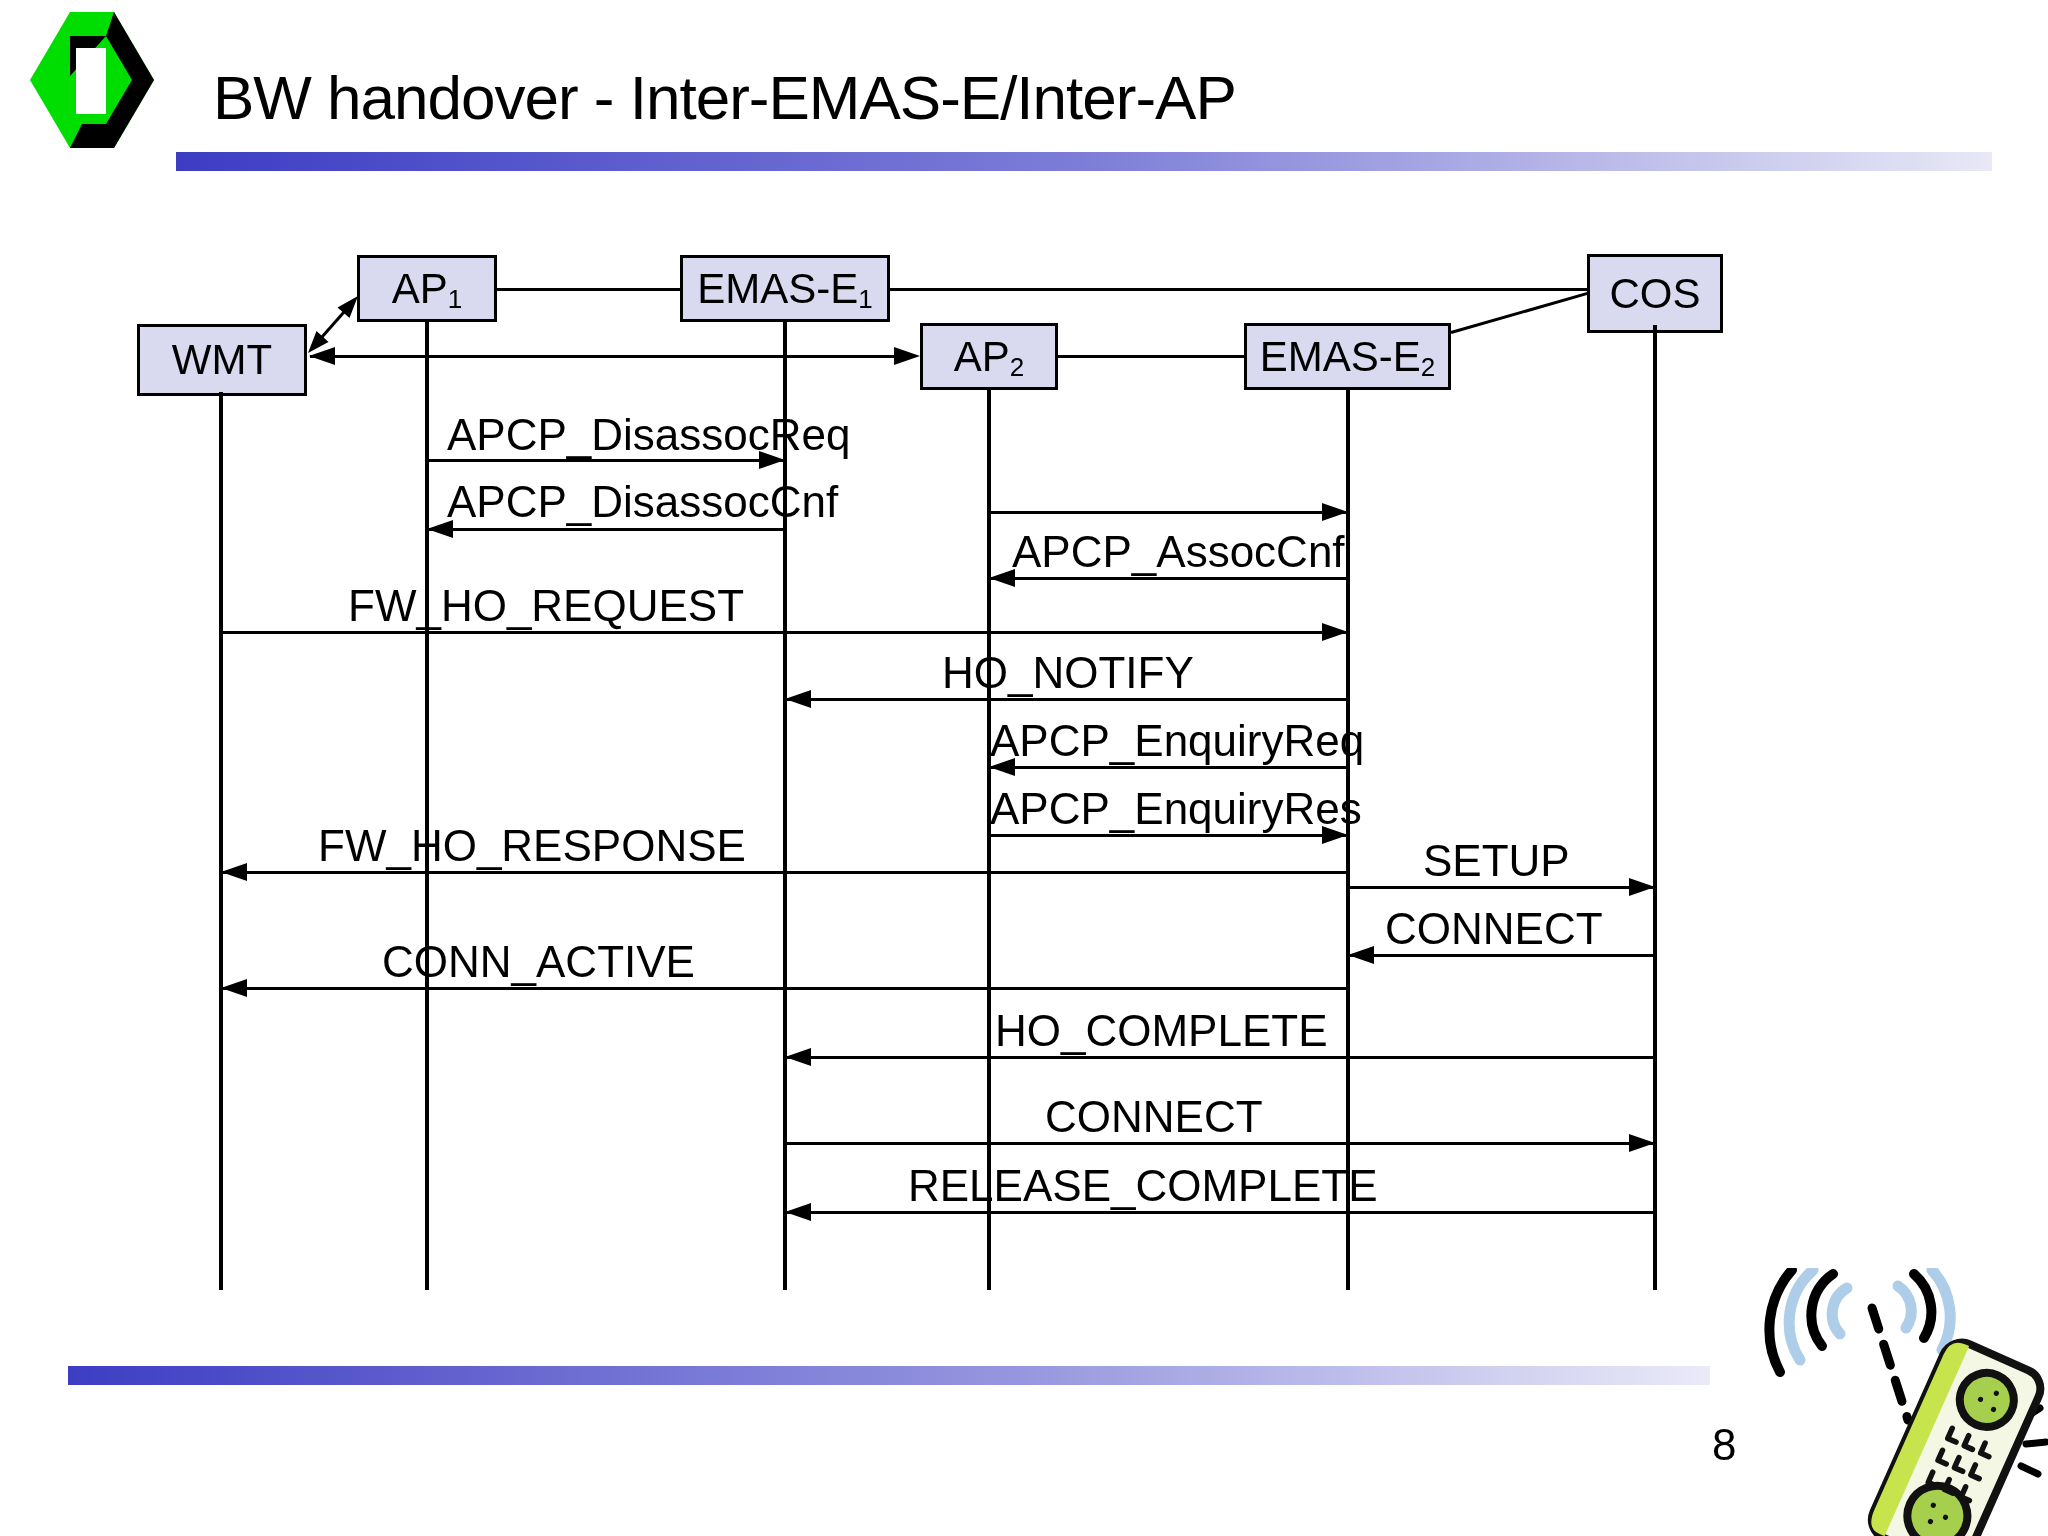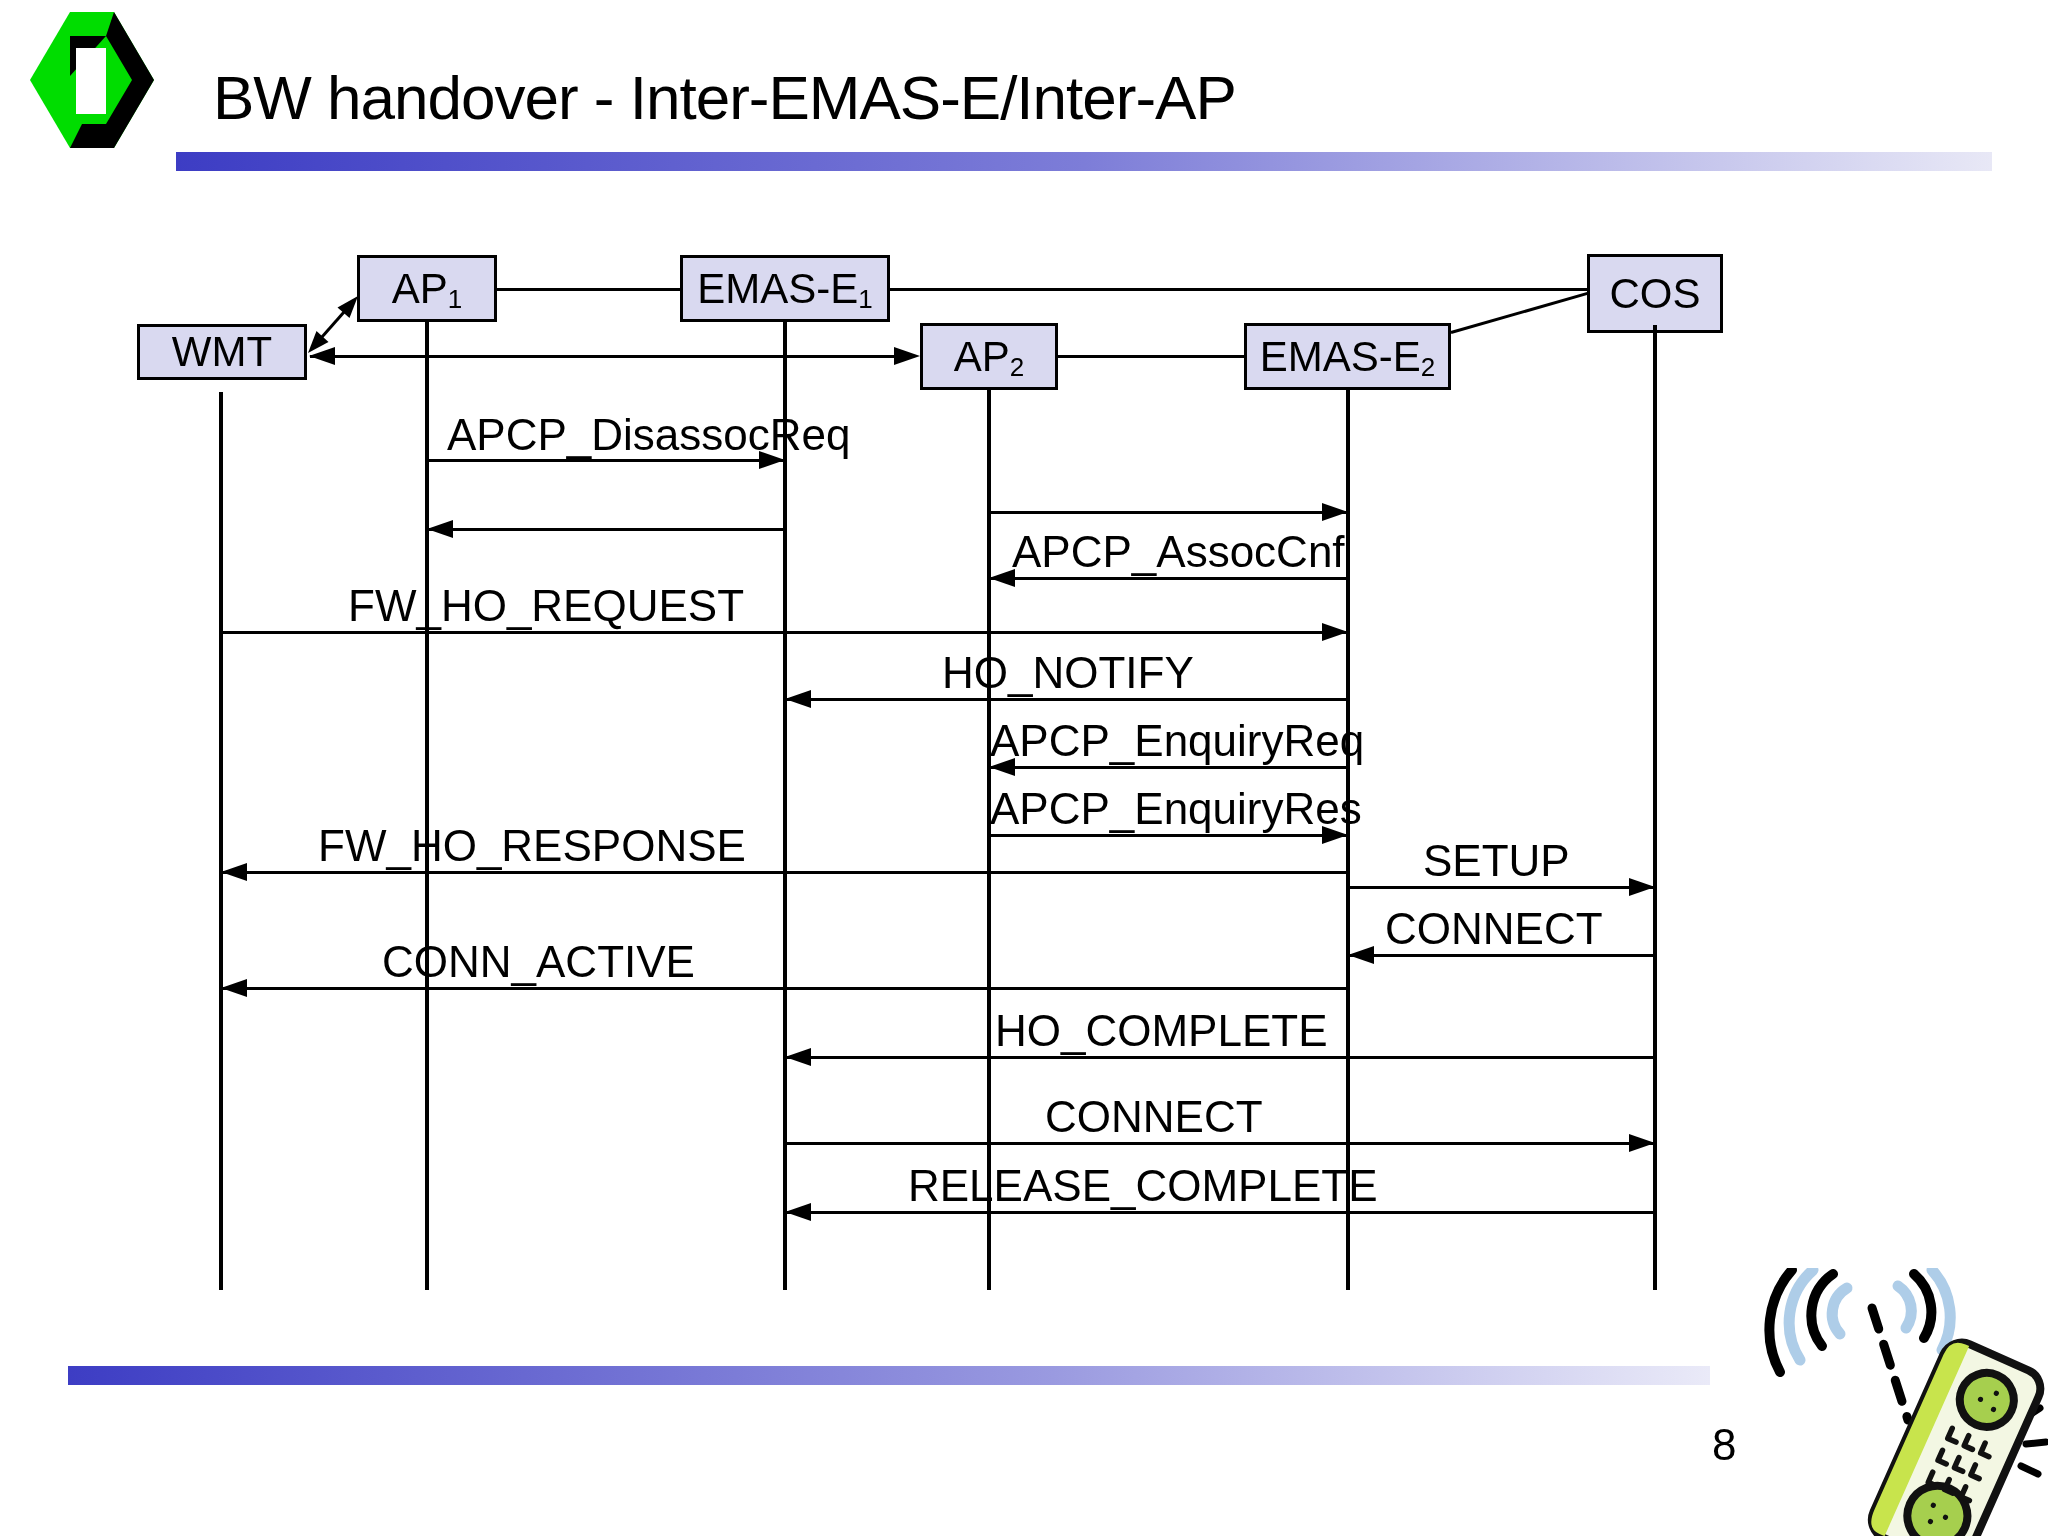--- a/index.html
+++ b/index.html
@@ -40,21 +40,21 @@
   <svg class="abs" style="left:30px;top:12px" width="124" height="136" viewBox="0 0 124 136">
     <polygon points="40,0 84,0 124,68 84,136 40,136 0,68" fill="#00dd00"></polygon>
     <polygon points="84,0 124,68 84,136 40,136 52,112 76,112 102,68 76,24" fill="#000"></polygon>
     <polygon points="40,24 76,24 40,64" fill="#000"></polygon>
     <rect x="46" y="36" width="30" height="66" fill="#ffffff"></rect>
   </svg>
 
   <div id="title">BW handover - Inter-EMAS-E/Inter-AP</div>
   <div id="title-bar"></div>
 
-  <div class="ent" style="left:137px;top:324px;width:170px;height:56px">
+  <div class="ent" style="left:137px;top:324px;width:170px;height:72px">
     <span>WMT</span>
       <span class="ent-sub"></span>
   </div>
   <div class="ent" style="left:357px;top:255px;width:140px;height:67px">
     <span>AP</span>
       <span class="ent-sub">1</span>
   </div>
   <div class="ent" style="left:680px;top:255px;width:210px;height:67px">
     <span>EMAS-E</span>
       <span class="ent-sub">1</span>
@@ -94,20 +94,21 @@
   <span class="tri-l" style="left:309px;top:347px"></span>
   <span class="tri-r" style="left:894px;top:347px"></span>
 
   <span class="mlabel" style="left:447px;top:413px">APCP_DisassocReq</span>
   <div class="hline" style="left:427px;top:459px;width:358px"></div>
   <span class="tri-r" style="left:759px;top:451px"></span>
 
   <div class="hline" style="left:989px;top:511px;width:359px"></div>
   <span class="tri-r" style="left:1322px;top:503px"></span>
 
+  <span class="mlabel" style="left:447px;top:480px">APCP_DisassocCnf</span>
   <div class="hline" style="left:427px;top:528px;width:358px"></div>
   <span class="tri-l" style="left:427px;top:520px"></span>
 
   <span class="mlabel" style="left:1012px;top:530px">APCP_AssocCnf</span>
   <div class="hline" style="left:989px;top:577px;width:359px"></div>
   <span class="tri-l" style="left:989px;top:569px"></span>
 
   <span class="mlabel" style="left:348px;top:584px">FW_HO_REQUEST</span>
   <div class="hline" style="left:221px;top:631px;width:1127px"></div>
   <span class="tri-r" style="left:1322px;top:623px"></span>

